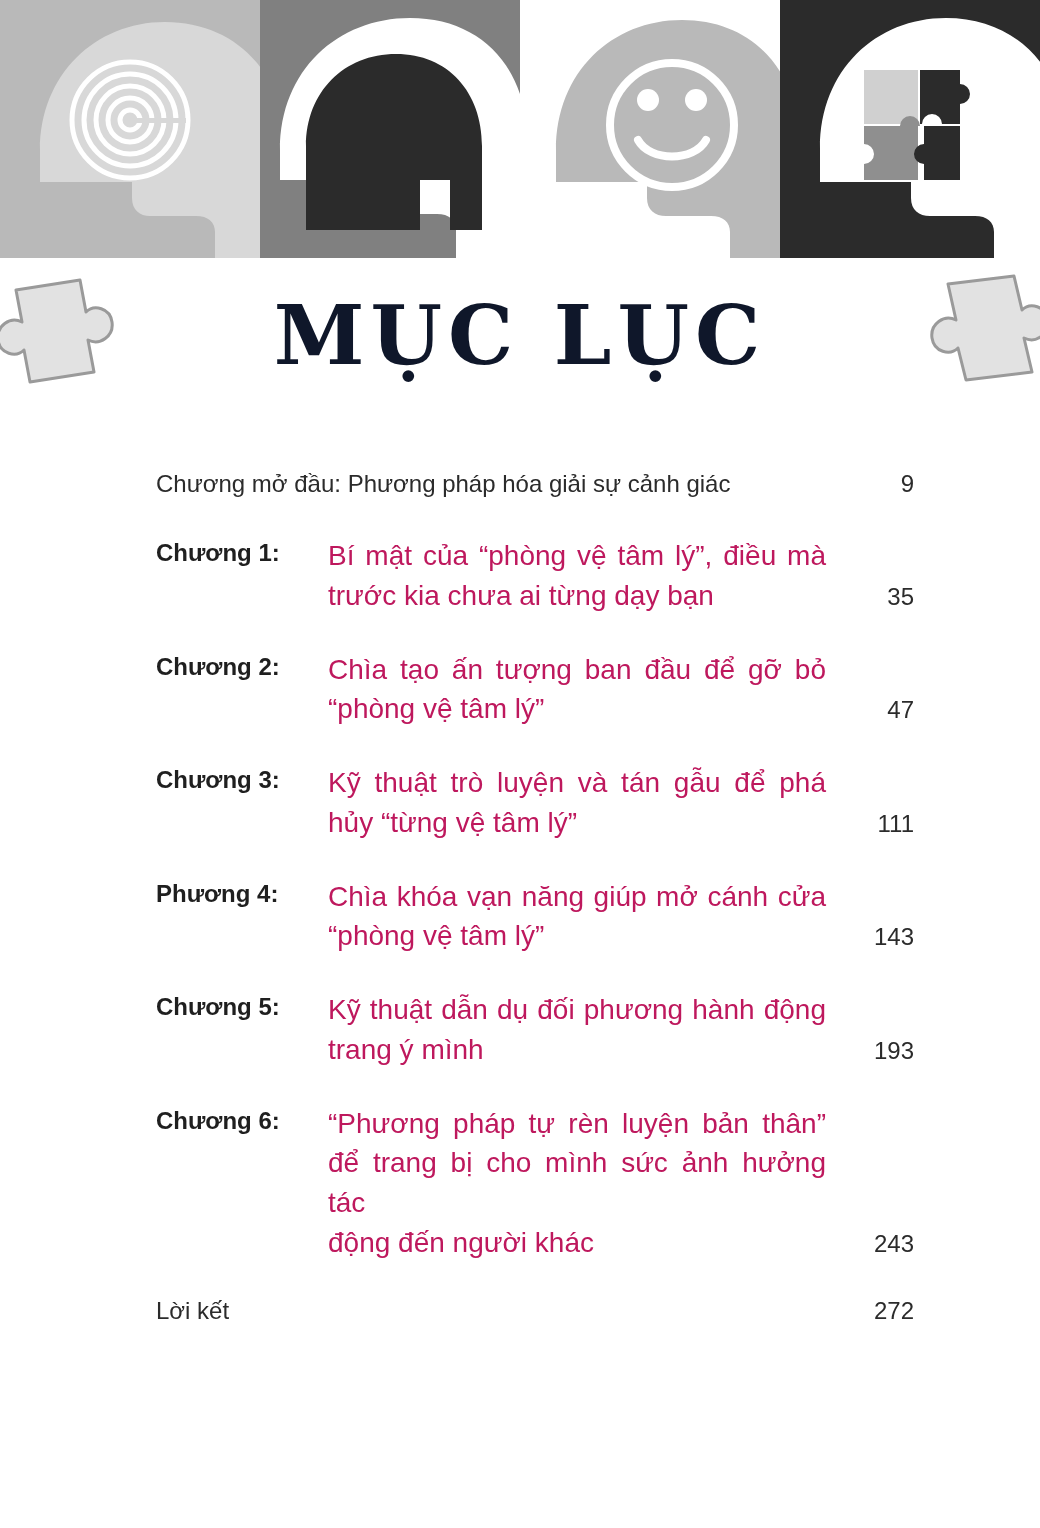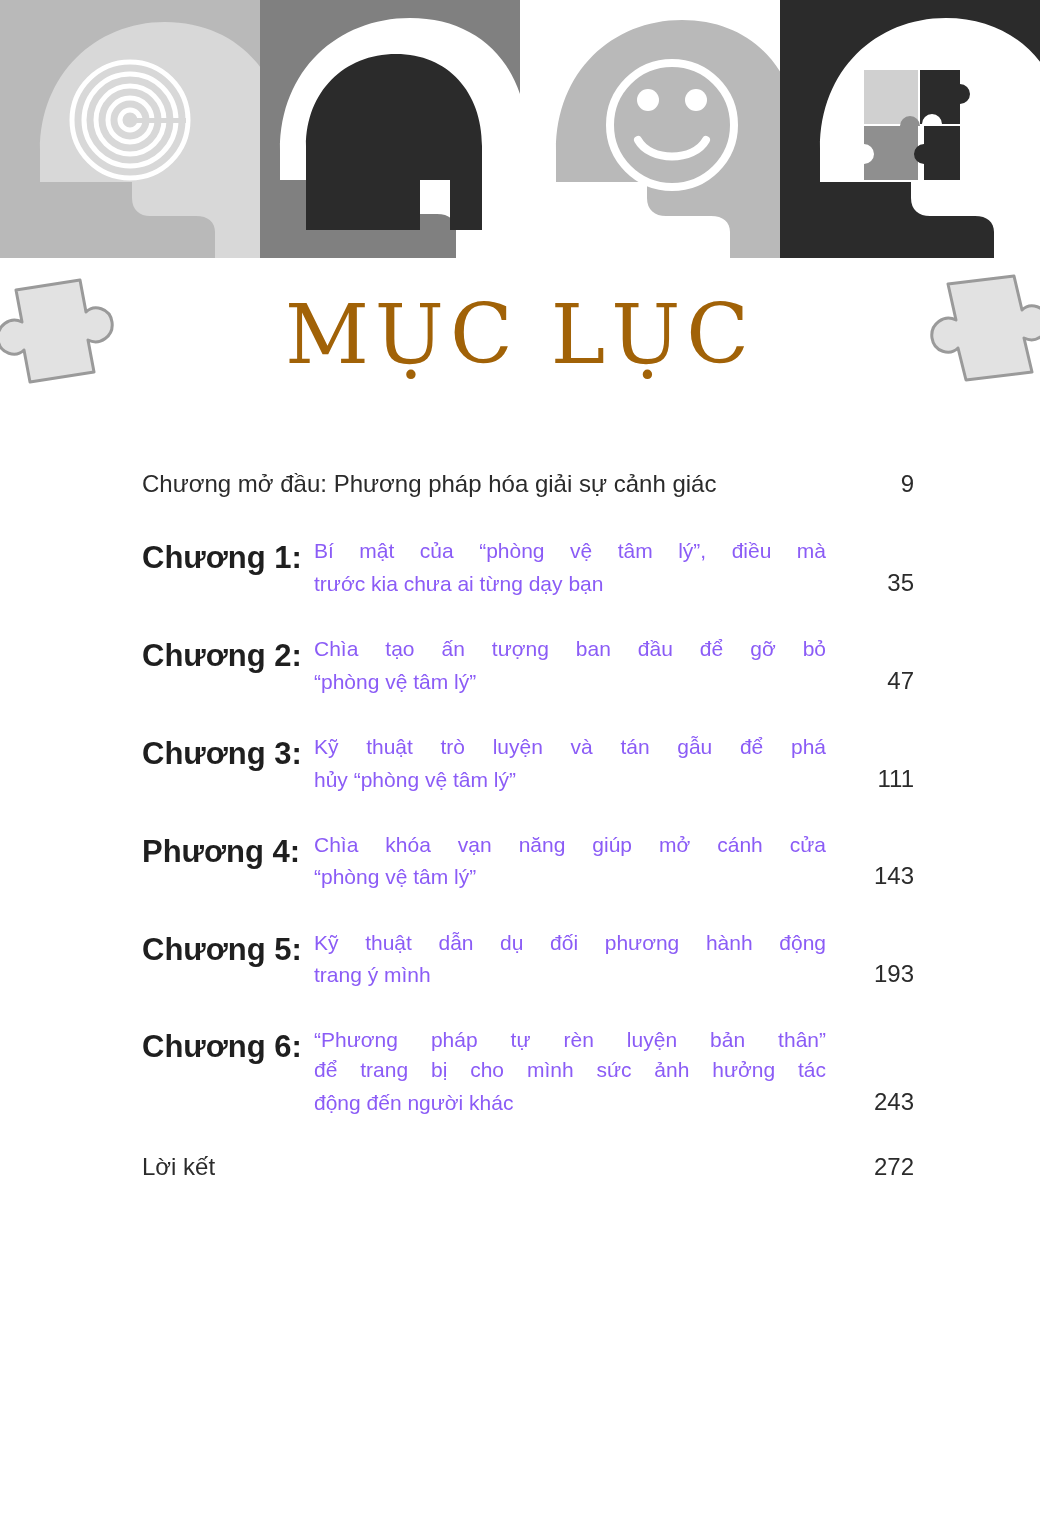--- a/index.html
+++ b/index.html
@@ -46,24 +46,24 @@
     width: 1040px;
     height: 190px;
   }
   .page-title {
     position: absolute;
     top: 36px;
     left: 0;
     width: 1040px;
     text-align: center;
     font-family: "DejaVu Serif", serif;
-    font-weight: normal;
+    font-weight: bold;
     font-size: 82px;
     letter-spacing: 6px;
-    color: #a16207;
+    color: #0f172a;
     line-height: 1;
   }
   .puzzle-left {
     position: absolute;
     left: -6px;
     top: 10px;
   }
   .puzzle-right {
     position: absolute;
     right: -12px;
@@ -73,44 +73,45 @@
   
   .toc {
     position: absolute;
     top: 470px;
     left: 142px;
     width: 772px;
   }
   .toc-row {
     display: flex;
     margin-bottom: 34px;
+    margin-left: 14px;
   }
   .toc-row.simple {
     margin-bottom: 38px;
   }
   .toc-label {
     width: 172px;
     flex: 0 0 172px;
-    font-size: 31px;
+    font-size: 24px;
     font-weight: bold;
     color: #1f1f1f;
     line-height: 1.42;
   }
   .toc-body {
     flex: 1 1 auto;
     position: relative;
   }
   .toc-line {
     display: flex;
     align-items: baseline;
     line-height: 1.42;
   }
   .toc-text {
-    font-size: 21px;
-    color: #8b5cf6;
+    font-size: 28px;
+    color: #be185d;
     flex: 1 1 auto;
     text-align: justify;
     text-align-last: justify;
     padding-right: 14px;
   }
   .toc-text.no-justify {
     text-align: center;
     text-align-last: left;
   }
   .toc-page {
@@ -227,21 +228,21 @@
   </div>
 
   <div class="toc-row">
     <div class="toc-label">Chương 3:</div>
     <div class="toc-body">
       <div class="toc-line">
         <div class="toc-text">Kỹ thuật trò luyện và tán gẫu để phá</div>
         <div class="toc-page"></div>
       </div>
       <div class="toc-line">
-        <div class="toc-text no-justify">hủy “phòng vệ tâm lý”</div>
+        <div class="toc-text no-justify">hủy “từng vệ tâm lý”</div>
         <div class="toc-page">111</div>
       </div>
     </div>
   </div>
 
   <div class="toc-row">
     <div class="toc-label">Phương 4:</div>
     <div class="toc-body">
       <div class="toc-line">
         <div class="toc-text">Chìa khóa vạn năng giúp mở cánh cửa</div>

